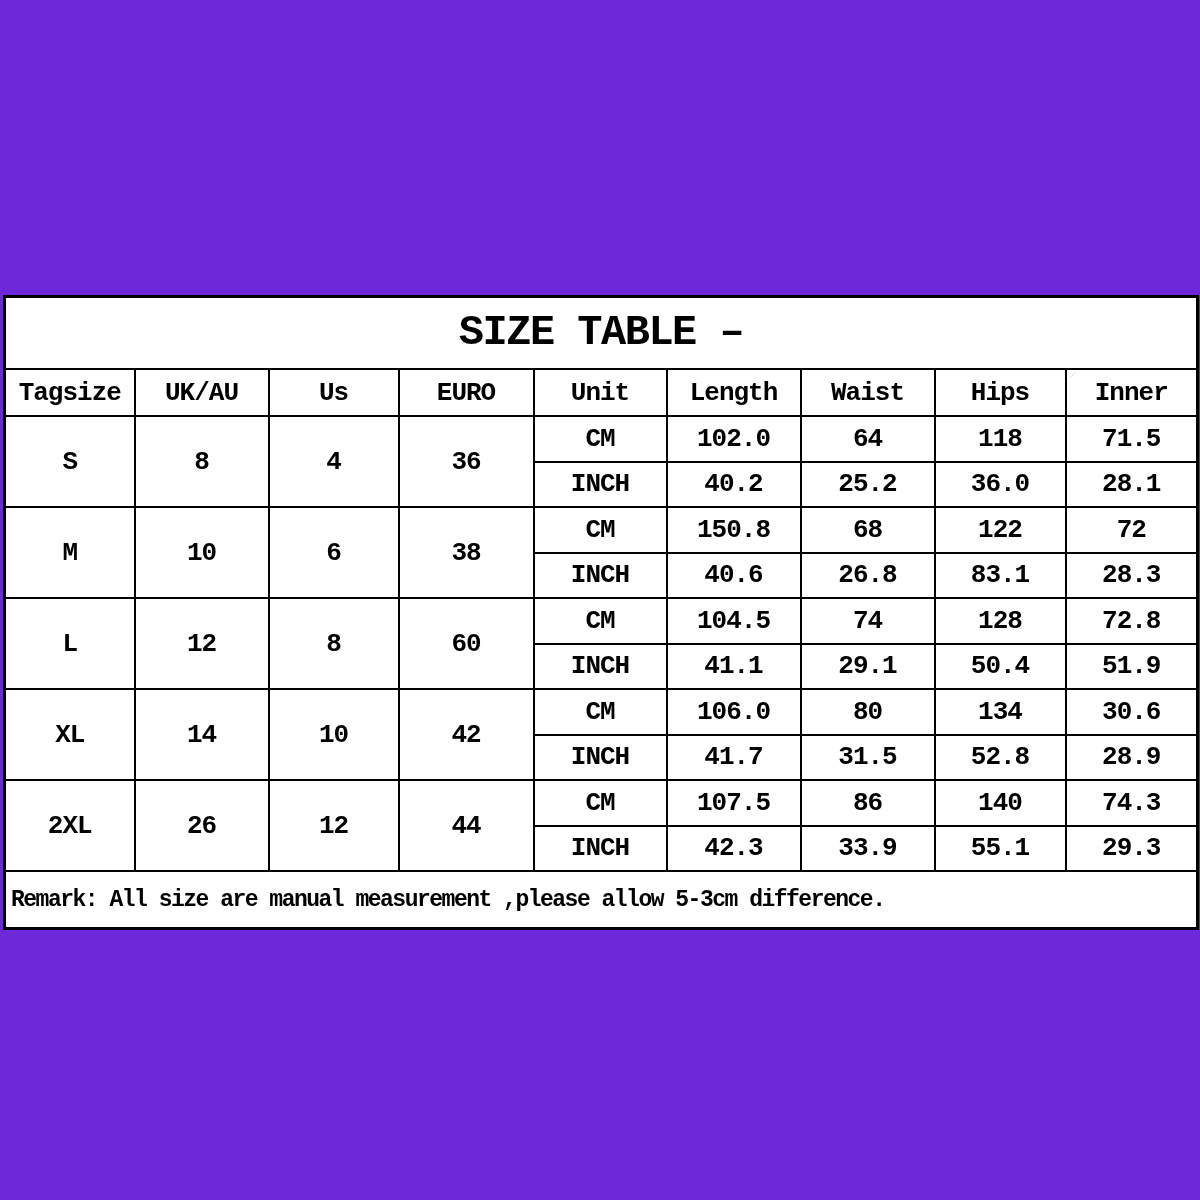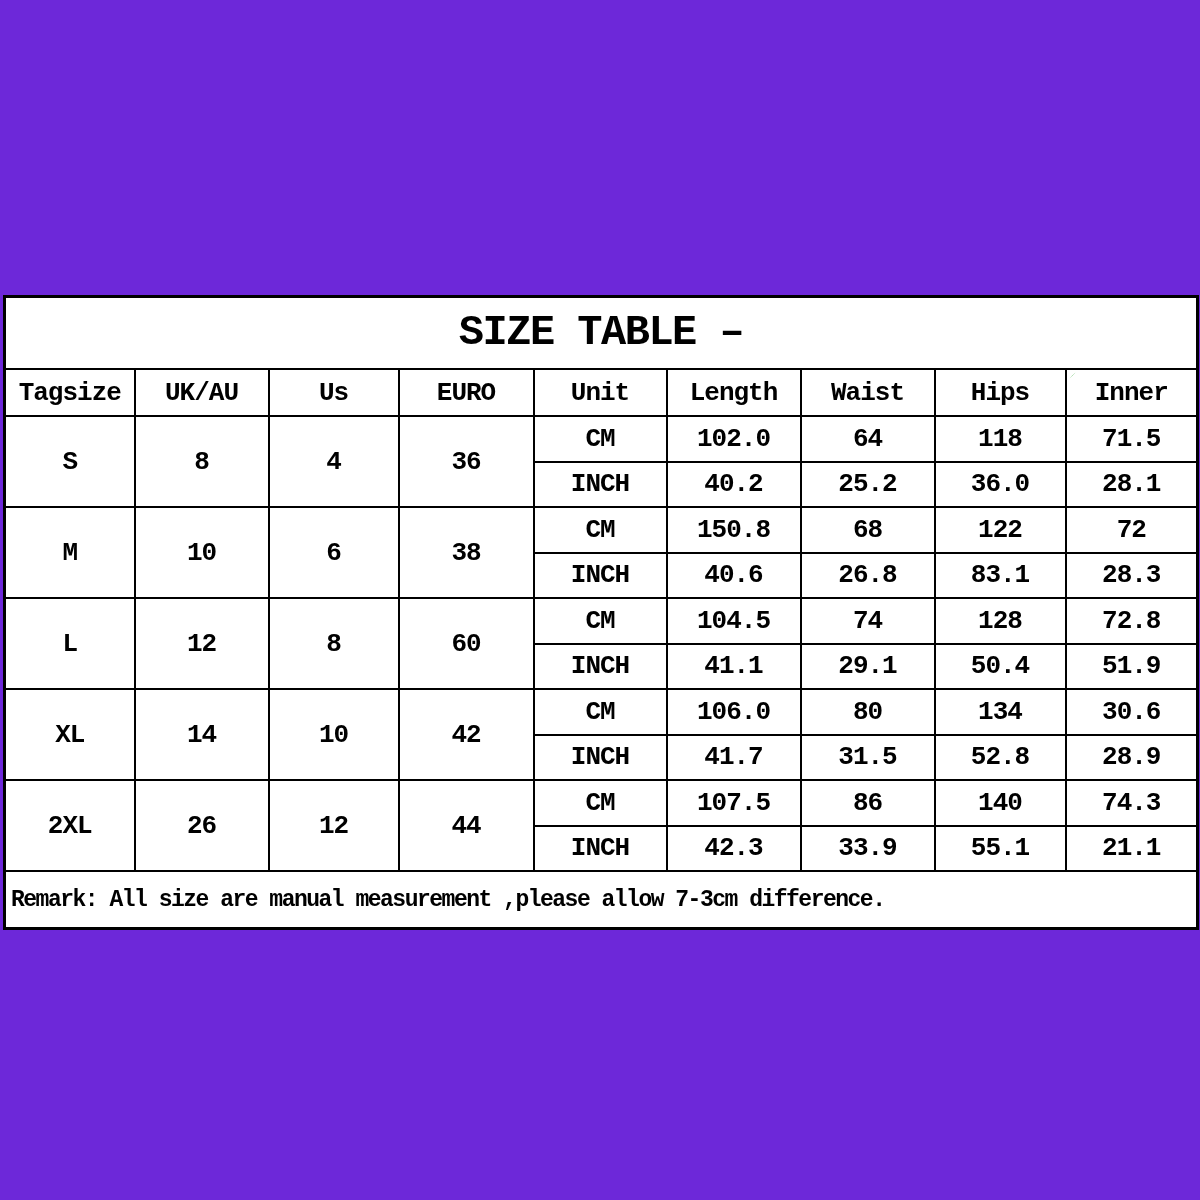--- a/index.html
+++ b/index.html
@@ -193,21 +193,21 @@
       <td>107.5</td>
       <td>86</td>
       <td>140</td>
       <td>74.3</td>
     </tr>
     <tr class="data-row">
       <td>INCH</td>
       <td>42.3</td>
       <td>33.9</td>
       <td>55.1</td>
-      <td>21.1</td>
+      <td>29.3</td>
     </tr>
 
     <tr class="remark-row">
-      <td colspan="9">Remark: All size are manual measurement ,please allow 7-3cm difference.</td>
+      <td colspan="9">Remark: All size are manual measurement ,please allow 5-3cm difference.</td>
     </tr>
   </tbody>
     </table>
 </div>
 
 </body></html>

